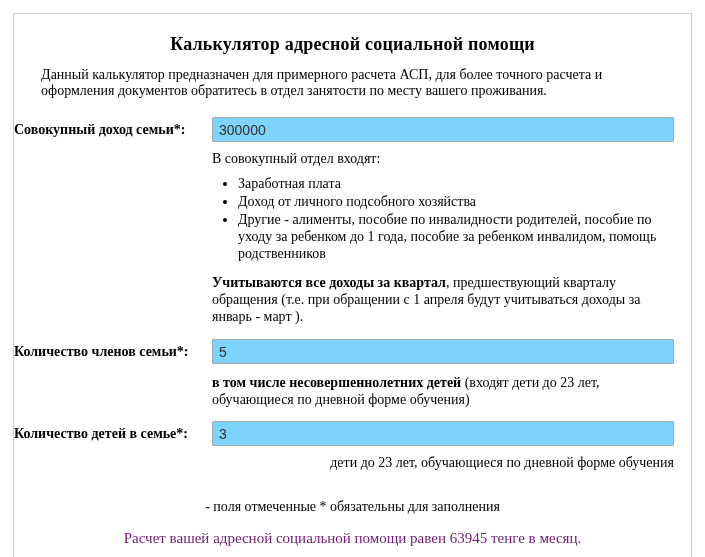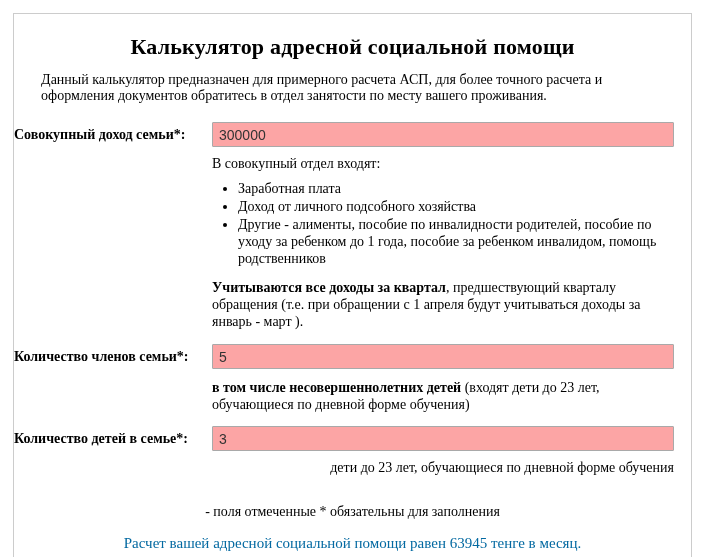--- a/index.html
+++ b/index.html
@@ -10,21 +10,21 @@
     color: #000000;
   }
   .container {
     width: 679px;
     margin: 13px auto 0 13px;
     border: 1px solid #cccccc;
     padding: 16px 0 22px 0;
     min-height: 531px;
   }
   .page-title {
-    font-size: 22px;
+    font-size: 18px;
     font-weight: bold;
     text-align: center;
     margin: 4px 10px 12px 10px;
     letter-spacing: 0.2px;
   }
   .page-subtitle {
     font-size: 14px;
     line-height: 16px;
     text-align: left;
     margin: 0 auto 18px auto;
@@ -45,21 +45,21 @@
   }
   .form-input {
     height: 25px;
     border: 1px solid #a9a9a9;
     border-radius: 1px;
     font-family: "Liberation Sans", "DejaVu Sans", sans-serif;
     font-size: 14px;
     padding: 2px 6px;
     width: 100%;
     color: #333333;
-    background: #fca5a5;
+    background: #7dd3fc;
   }
   .help-block {
     margin-left: 198px;
     width: 462px;
     font-size: 14px;
     line-height: 17px;
   }
   .help-intro { margin-top: 8px; }
   .income-bullets {
     margin: 8px 0 0 8px;
@@ -73,21 +73,21 @@
   .members-help { margin-top: 10px; margin-bottom: 13px; }
   .children-help { margin-top: 8px; text-align: right; }
   .required-note {
     text-align: center;
     font-size: 14px;
     margin-top: 28px;
   }
   .result-text {
     text-align: center;
     font-size: 15px;
-    color: #0369a1;
+    color: #701a75;
     margin-top: 15px;
   }
   b { font-weight: bold; }
 </style>
 </head>
 <body>
 
 <div class="container">
 
   <h1 class="page-title">Калькулятор адресной социальной помощи</h1>

